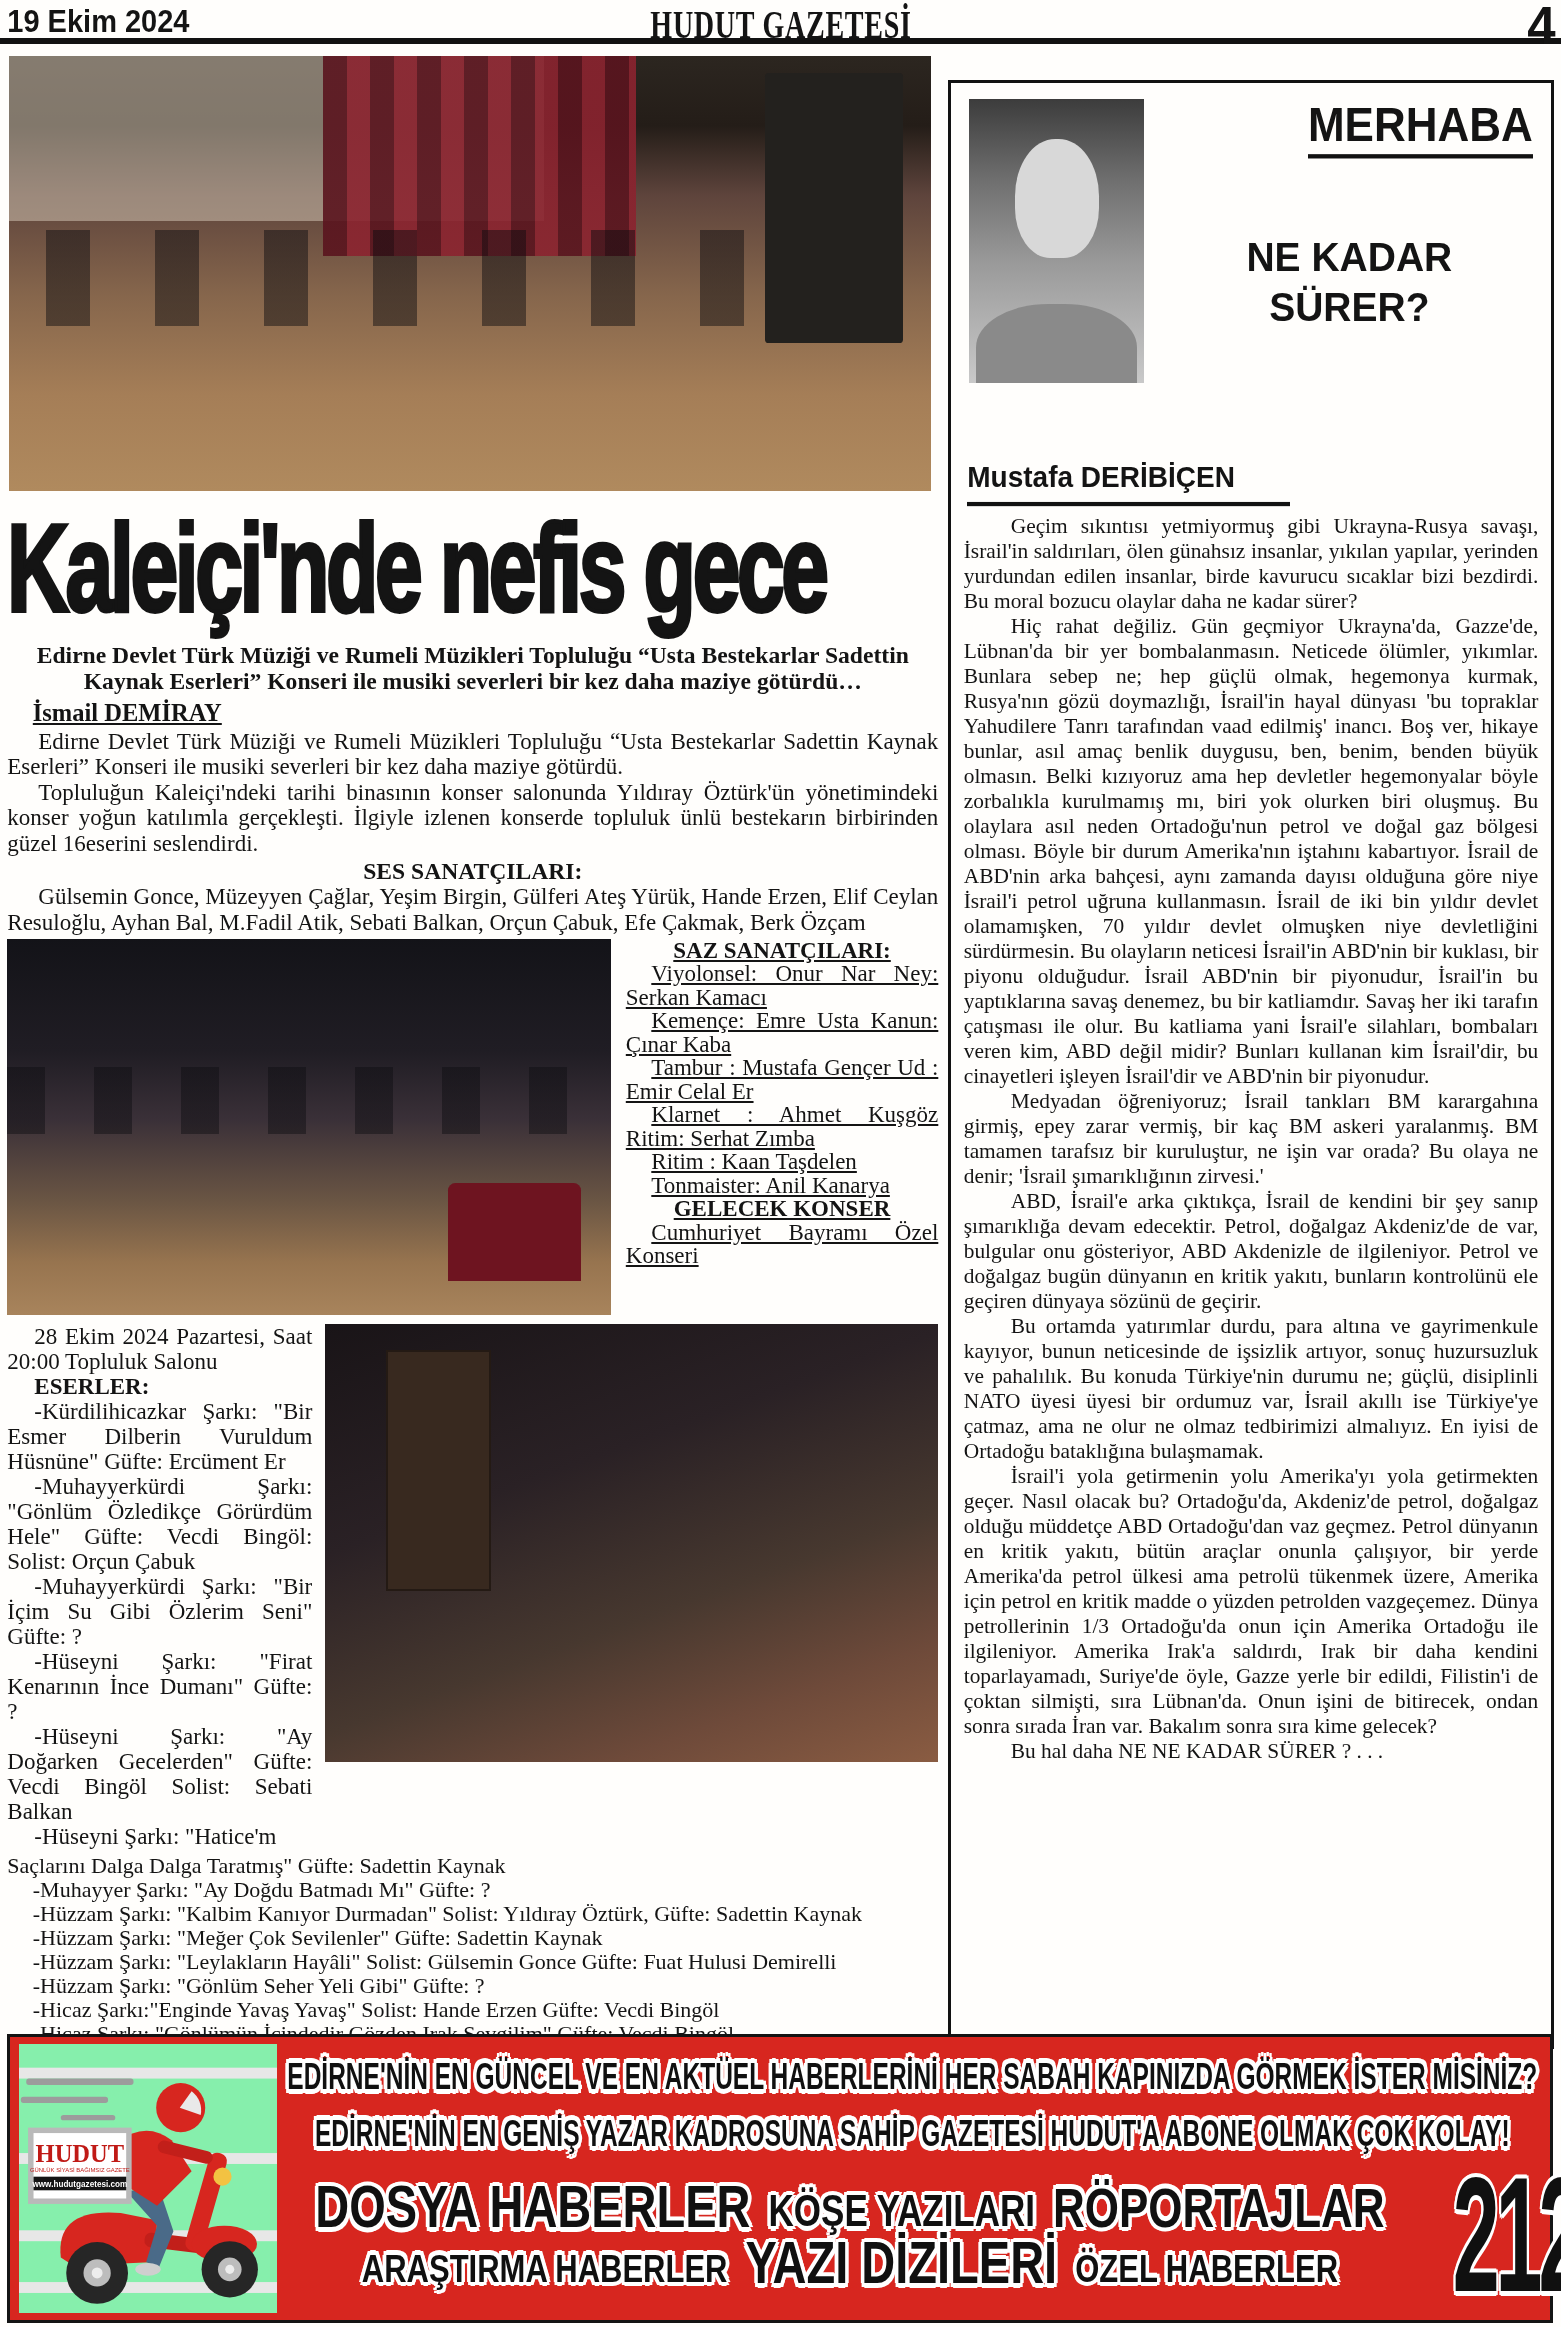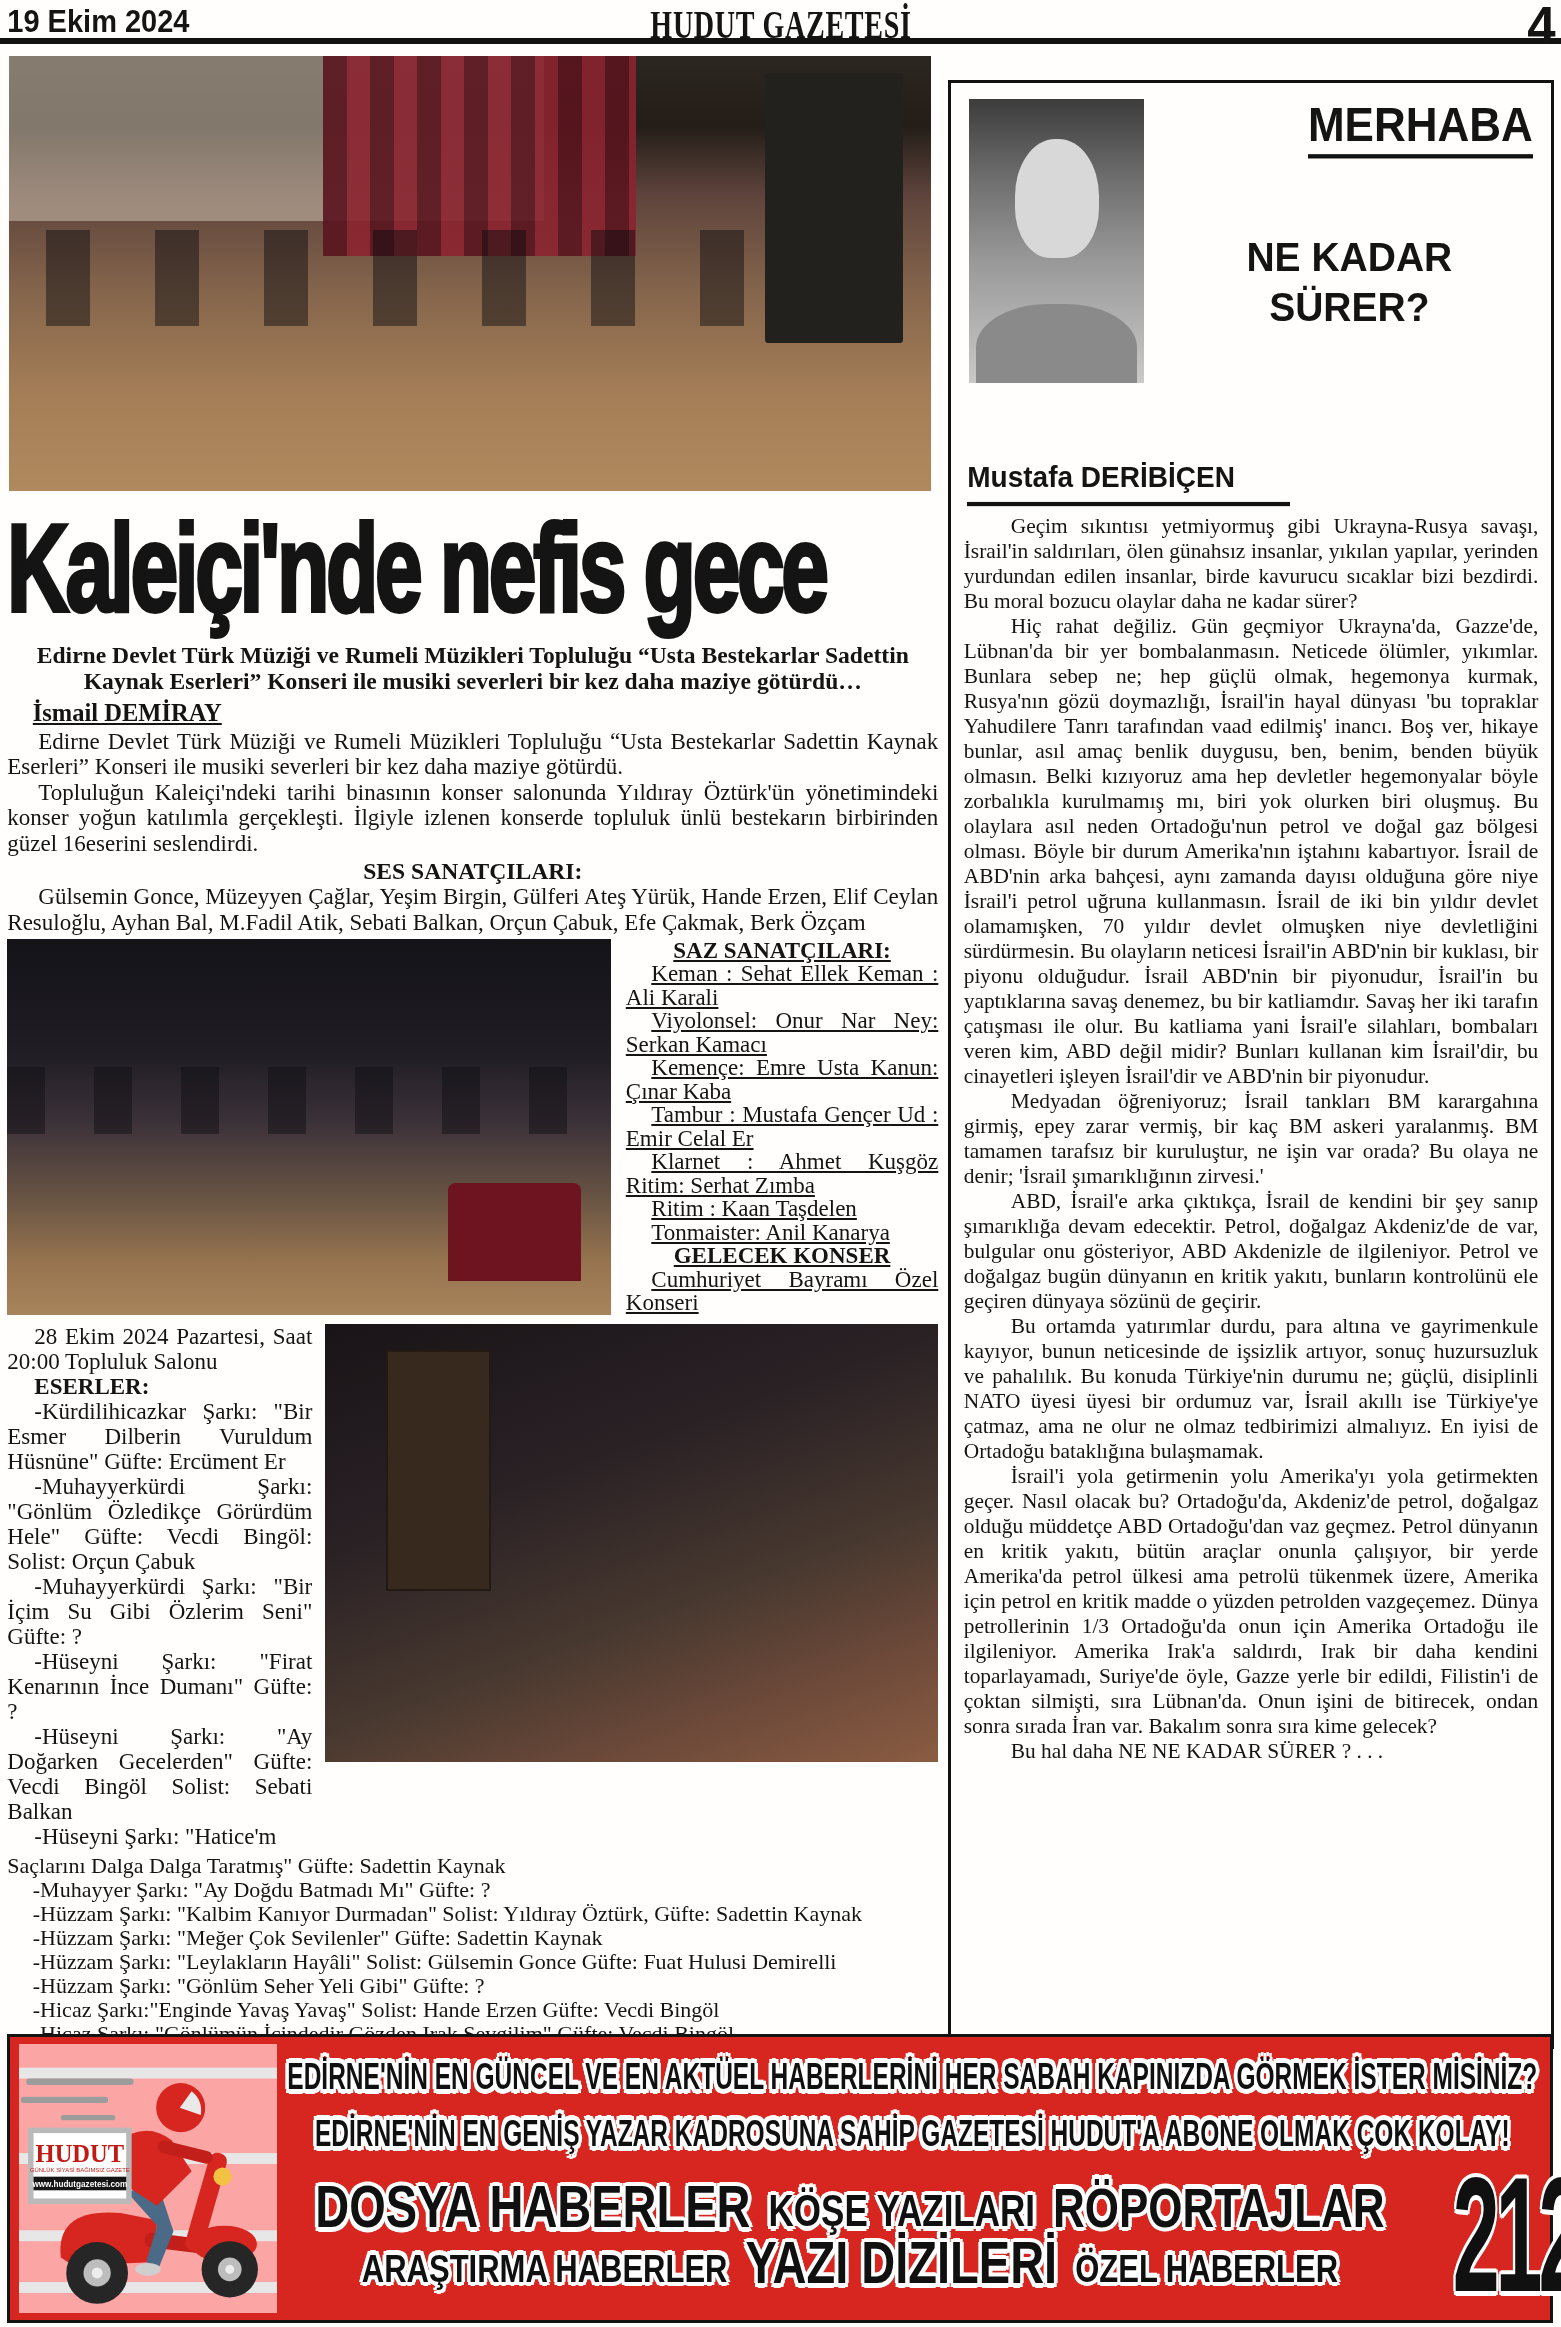--- a/index.html
+++ b/index.html
@@ -73,21 +73,21 @@
      font-size:44px; letter-spacing:0; border-bottom:4.5px solid #121212; padding-bottom:1.8px;
      transform:scaleY(1.08); transform-origin:right top; }
   .col-headline { position:absolute; right:25.5px; top:145px; width:327px; text-align:center;
      font-family:"Liberation Sans",sans-serif; font-weight:900; font-size:39px; line-height:47px; transform:scaleY(1.05); }
   .author { display:inline-block; font-family:"Liberation Sans",sans-serif; font-weight:900; font-size:28px;
      border-bottom:4.5px solid #121212; padding:0 55px 7.3px 0; margin:0 0 9px 3.6px; transform:scaleY(1.05); transform-origin:left top; white-space:nowrap; }
   .colp { font-size:21.4px; line-height:25px; text-align:justify; text-indent:47px; }
 
   
   .banner { position:absolute; left:7.3px; top:2034px; width:1546px; height:289px; background:#d7261f; border:3.6px solid #141414; }
-  .scooter-panel { position:absolute; left:9px; top:7.3px; width:258px; height:269px; background:#fca5a5; overflow:hidden; }
+  .scooter-panel { position:absolute; left:9px; top:7.3px; width:258px; height:269px; background:#86efac; overflow:hidden; }
   .banner-lines { position:absolute; left:273px; right:9px; top:0; }
   .outl { font-family:"Liberation Sans",sans-serif; font-weight:900; color:#101010; text-align:center; white-space:nowrap;
      text-shadow:-2.7px -2.7px 0 #fff,2.7px -2.7px 0 #fff,-2.7px 2.7px 0 #fff,2.7px 2.7px 0 #fff,-3.6px 0 0 #fff,3.6px 0 0 #fff,0 -3.6px 0 #fff,0 3.6px 0 #fff; }
   .bl1 { font-size:24.5px; margin-top:25.5px; transform:scaleY(1.5); }
   .bl2 { font-size:24.5px; margin-top:29px; transform:scaleY(1.5); }
   .banner-bottom { position:absolute; left:273px; right:12.7px; top:115px; height:165px; display:flex; align-items:center; }
   .items { flex:1; display:flex; flex-direction:column; gap:1.8px; }
   .itrow { display:flex; justify-content:center; align-items:baseline; gap:18px;margin-left:32px; }
   .it-a { font-size:47px; transform:scaleY(1.25); }
   .it-b { font-size:35px; transform:scaleY(1.25); }
@@ -129,21 +129,20 @@
     <div class="center-head">SES SANATÇILARI:</div>
     <p class="bodytext ind">Gülsemin Gonce,  Müzeyyen Çağlar, Yeşim Birgin, Gülferi Ateş Yürük, Hande Erzen, Elif Ceylan Resuloğlu, Ayhan Bal, M.Fadil Atik, Sebati Balkan, Orçun Çabuk, Efe Çakmak, Berk Özçam</p>
 
     <div class="mid-row">
       <div class="photo photo-audience">
         <div class="ph-heads"></div>
         <div class="ph-table"></div>
       </div>
       <div class="saz-col">
         <div class="saz-head">SAZ SANATÇILARI:</div>
-        <p>Keman : Sehat Ellek Keman : Ali Karali</p>
         <p>Viyolonsel: Onur Nar Ney: Serkan Kamacı</p>
         <p>Kemençe: Emre Usta  Kanun: Çınar Kaba</p>
         <p>Tambur : Mustafa Gençer Ud : Emir Celal Er</p>
         <p>Klarnet : Ahmet Kuşgöz Ritim: Serhat Zımba</p>
         <p>Ritim : Kaan Taşdelen</p>
         <p>Tonmaister: Anil Kanarya</p>
         <div class="gelecek-head">GELECEK KONSER</div>
         <p>Cumhuriyet Bayramı Özel Konseri</p>
       </div>
     </div>

